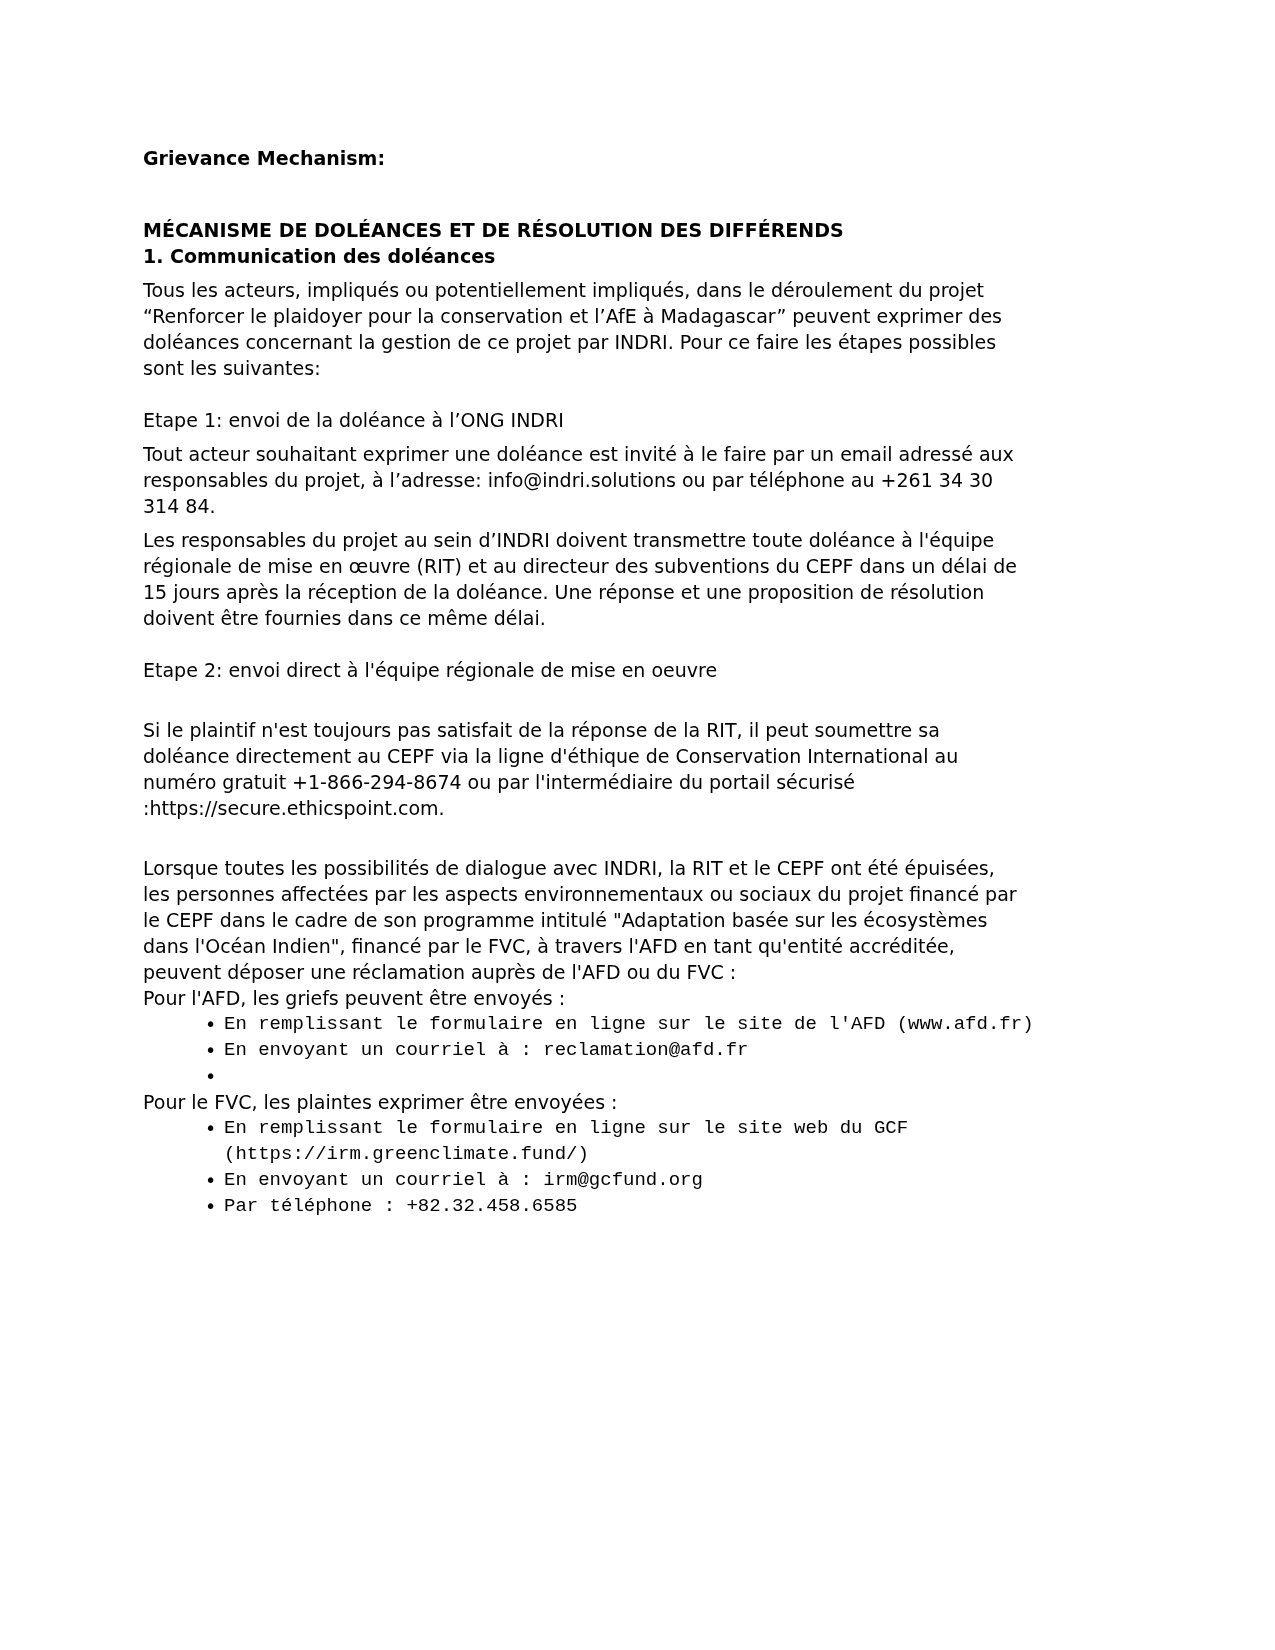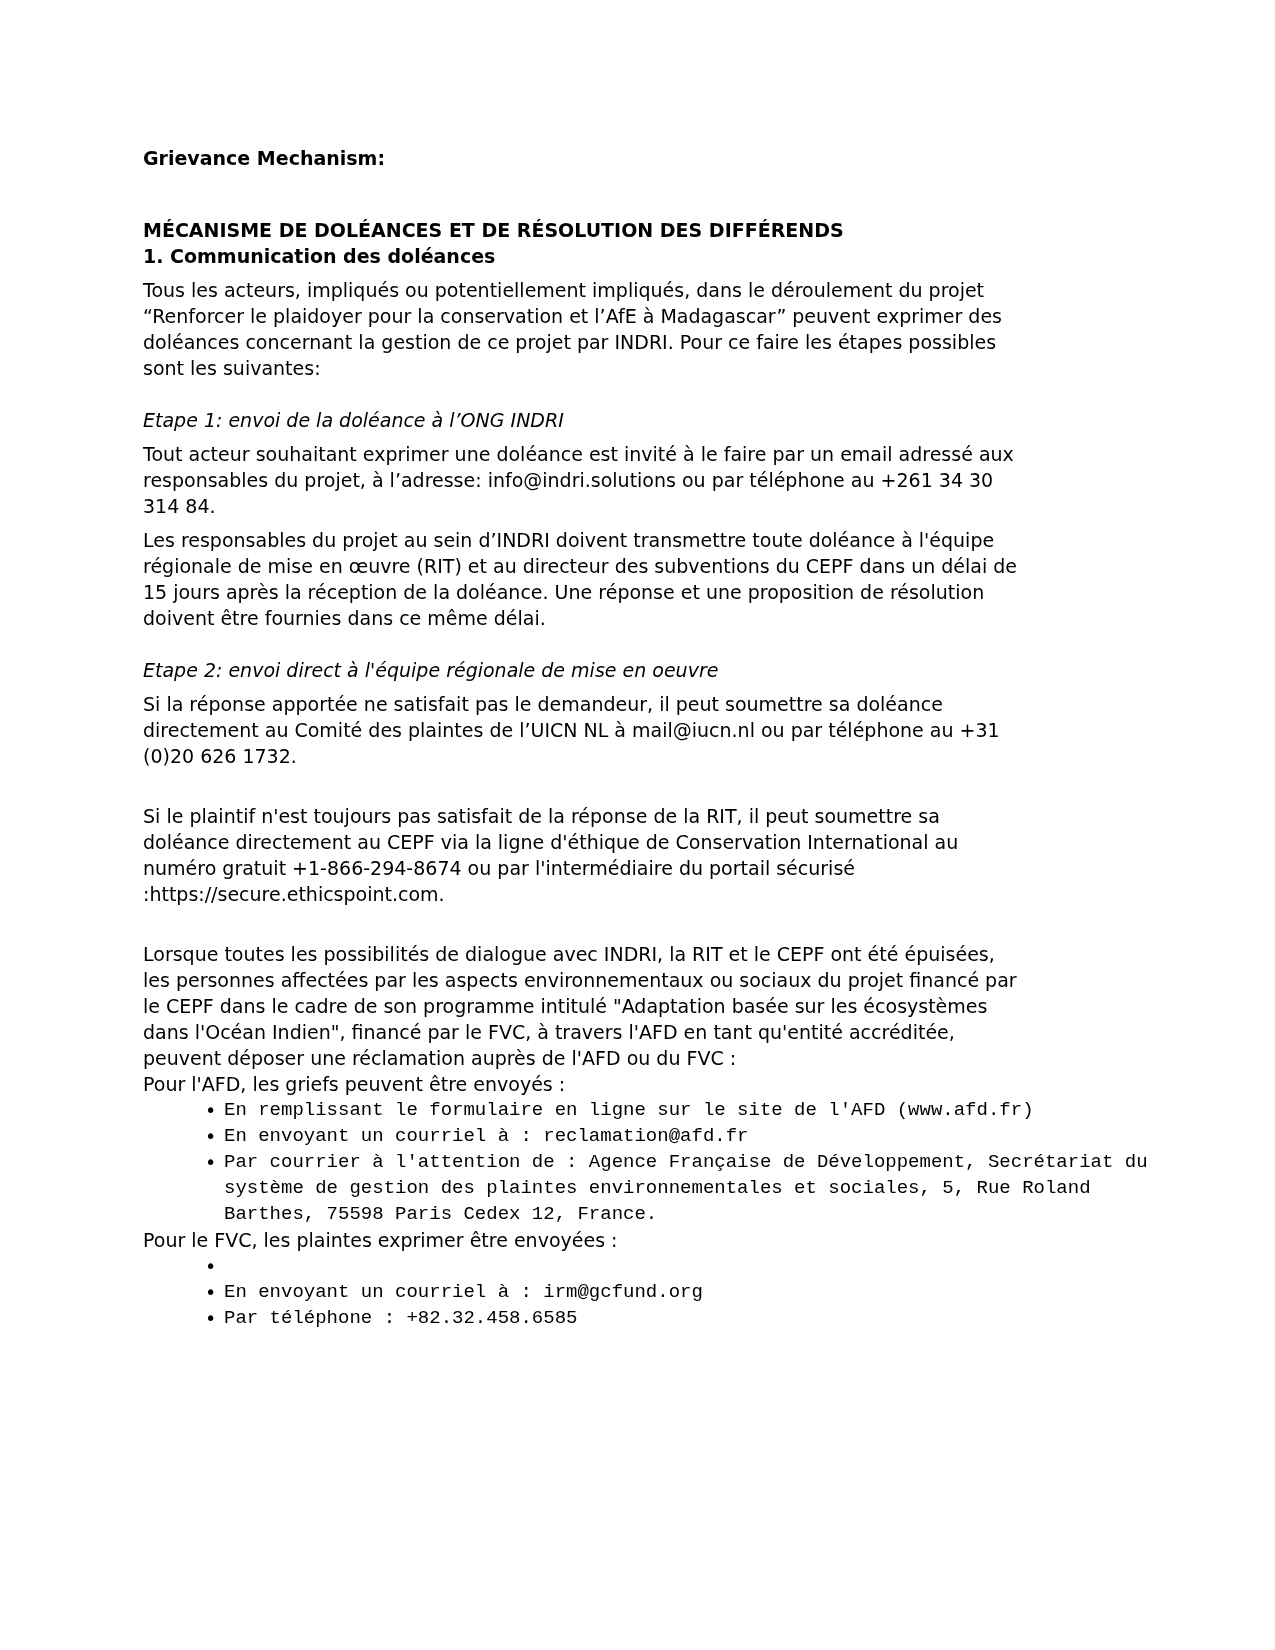--- a/index.html
+++ b/index.html
@@ -21,21 +21,21 @@
   }
   .content {
     position: absolute;
     left: 143px;
     top: 145px;
     width: 1095px;
   }
   .line { white-space: pre; }
   .pre  { white-space: pre; margin-top: 8px; }
   .bold { font-weight: 700; }
-  .italic { font-style: italic; }
+  .italic { }
   .gap    { height: 26px; }
   .gap-lg { height: 46px; }
   ul.bullets {
     margin: 0;
     padding: 0;
     list-style: none;
   }
   ul.bullets li {
     display: flex;
     align-items: flex-start;
@@ -71,23 +71,20 @@
     <div class="pre">Tout acteur souhaitant exprimer une doléance est invité à le faire par un email adressé aux
 responsables du projet, à l’adresse: info@indri.solutions ou par téléphone au +261 34 30
 314 84.</div>
     <div class="pre">Les responsables du projet au sein d’INDRI doivent transmettre toute doléance à l'équipe
 régionale de mise en œuvre (RIT) et au directeur des subventions du CEPF dans un délai de
 15 jours après la réception de la doléance. Une réponse et une proposition de résolution
 doivent être fournies dans ce même délai.</div>
     <div class="gap"></div>
 
     <div class="line italic">Etape 2: envoi direct à l'équipe régionale de mise en oeuvre</div>
-    <div class="pre">Si la réponse apportée ne satisfait pas le demandeur, il peut soumettre sa doléance
-directement au Comité des plaintes de l’UICN NL à mail@iucn.nl ou par téléphone au +31
-(0)20 626 1732.</div>
     <div class="gap"></div>
 
     <div class="pre">Si le plaintif n'est toujours pas satisfait de la réponse de la RIT, il peut soumettre sa
 doléance directement au CEPF via la ligne d'éthique de Conservation International au
 numéro gratuit +1-866-294-8674 ou par l'intermédiaire du portail sécurisé
 :https://secure.ethicspoint.com.</div>
     <div class="gap"></div>
 
     <div class="pre">Lorsque toutes les possibilités de dialogue avec INDRI, la RIT et le CEPF ont été épuisées,
 les personnes affectées par les aspects environnementaux ou sociaux du projet financé par
@@ -100,30 +97,29 @@
       <li>
         <span class="bullet">•</span>
         <span class="btext">En remplissant le formulaire en ligne sur le site de l'AFD (www.afd.fr)</span>
       </li>
       <li>
         <span class="bullet">•</span>
         <span class="btext">En envoyant un courriel à : reclamation@afd.fr</span>
       </li>
       <li>
         <span class="bullet">•</span>
-        <span class="btext">Par courrier à l'attention de : Agence Française de Développement, Secrétariat du
-système de gestion des plaintes environnementales et sociales, 5, Rue Roland
-Barthes, 75598 Paris Cedex 12, France.</span>
       </li>
     </ul>
 
     <div class="line">Pour le FVC, les plaintes exprimer être envoyées :</div>
     <ul class="bullets">
       <li>
         <span class="bullet">•</span>
+        <span class="btext">En remplissant le formulaire en ligne sur le site web du GCF
+(https://irm.greenclimate.fund/)</span>
       </li>
       <li>
         <span class="bullet">•</span>
         <span class="btext">En envoyant un courriel à : irm@gcfund.org</span>
       </li>
       <li>
         <span class="bullet">•</span>
         <span class="btext">Par téléphone : +82.32.458.6585</span>
       </li>
     </ul>

